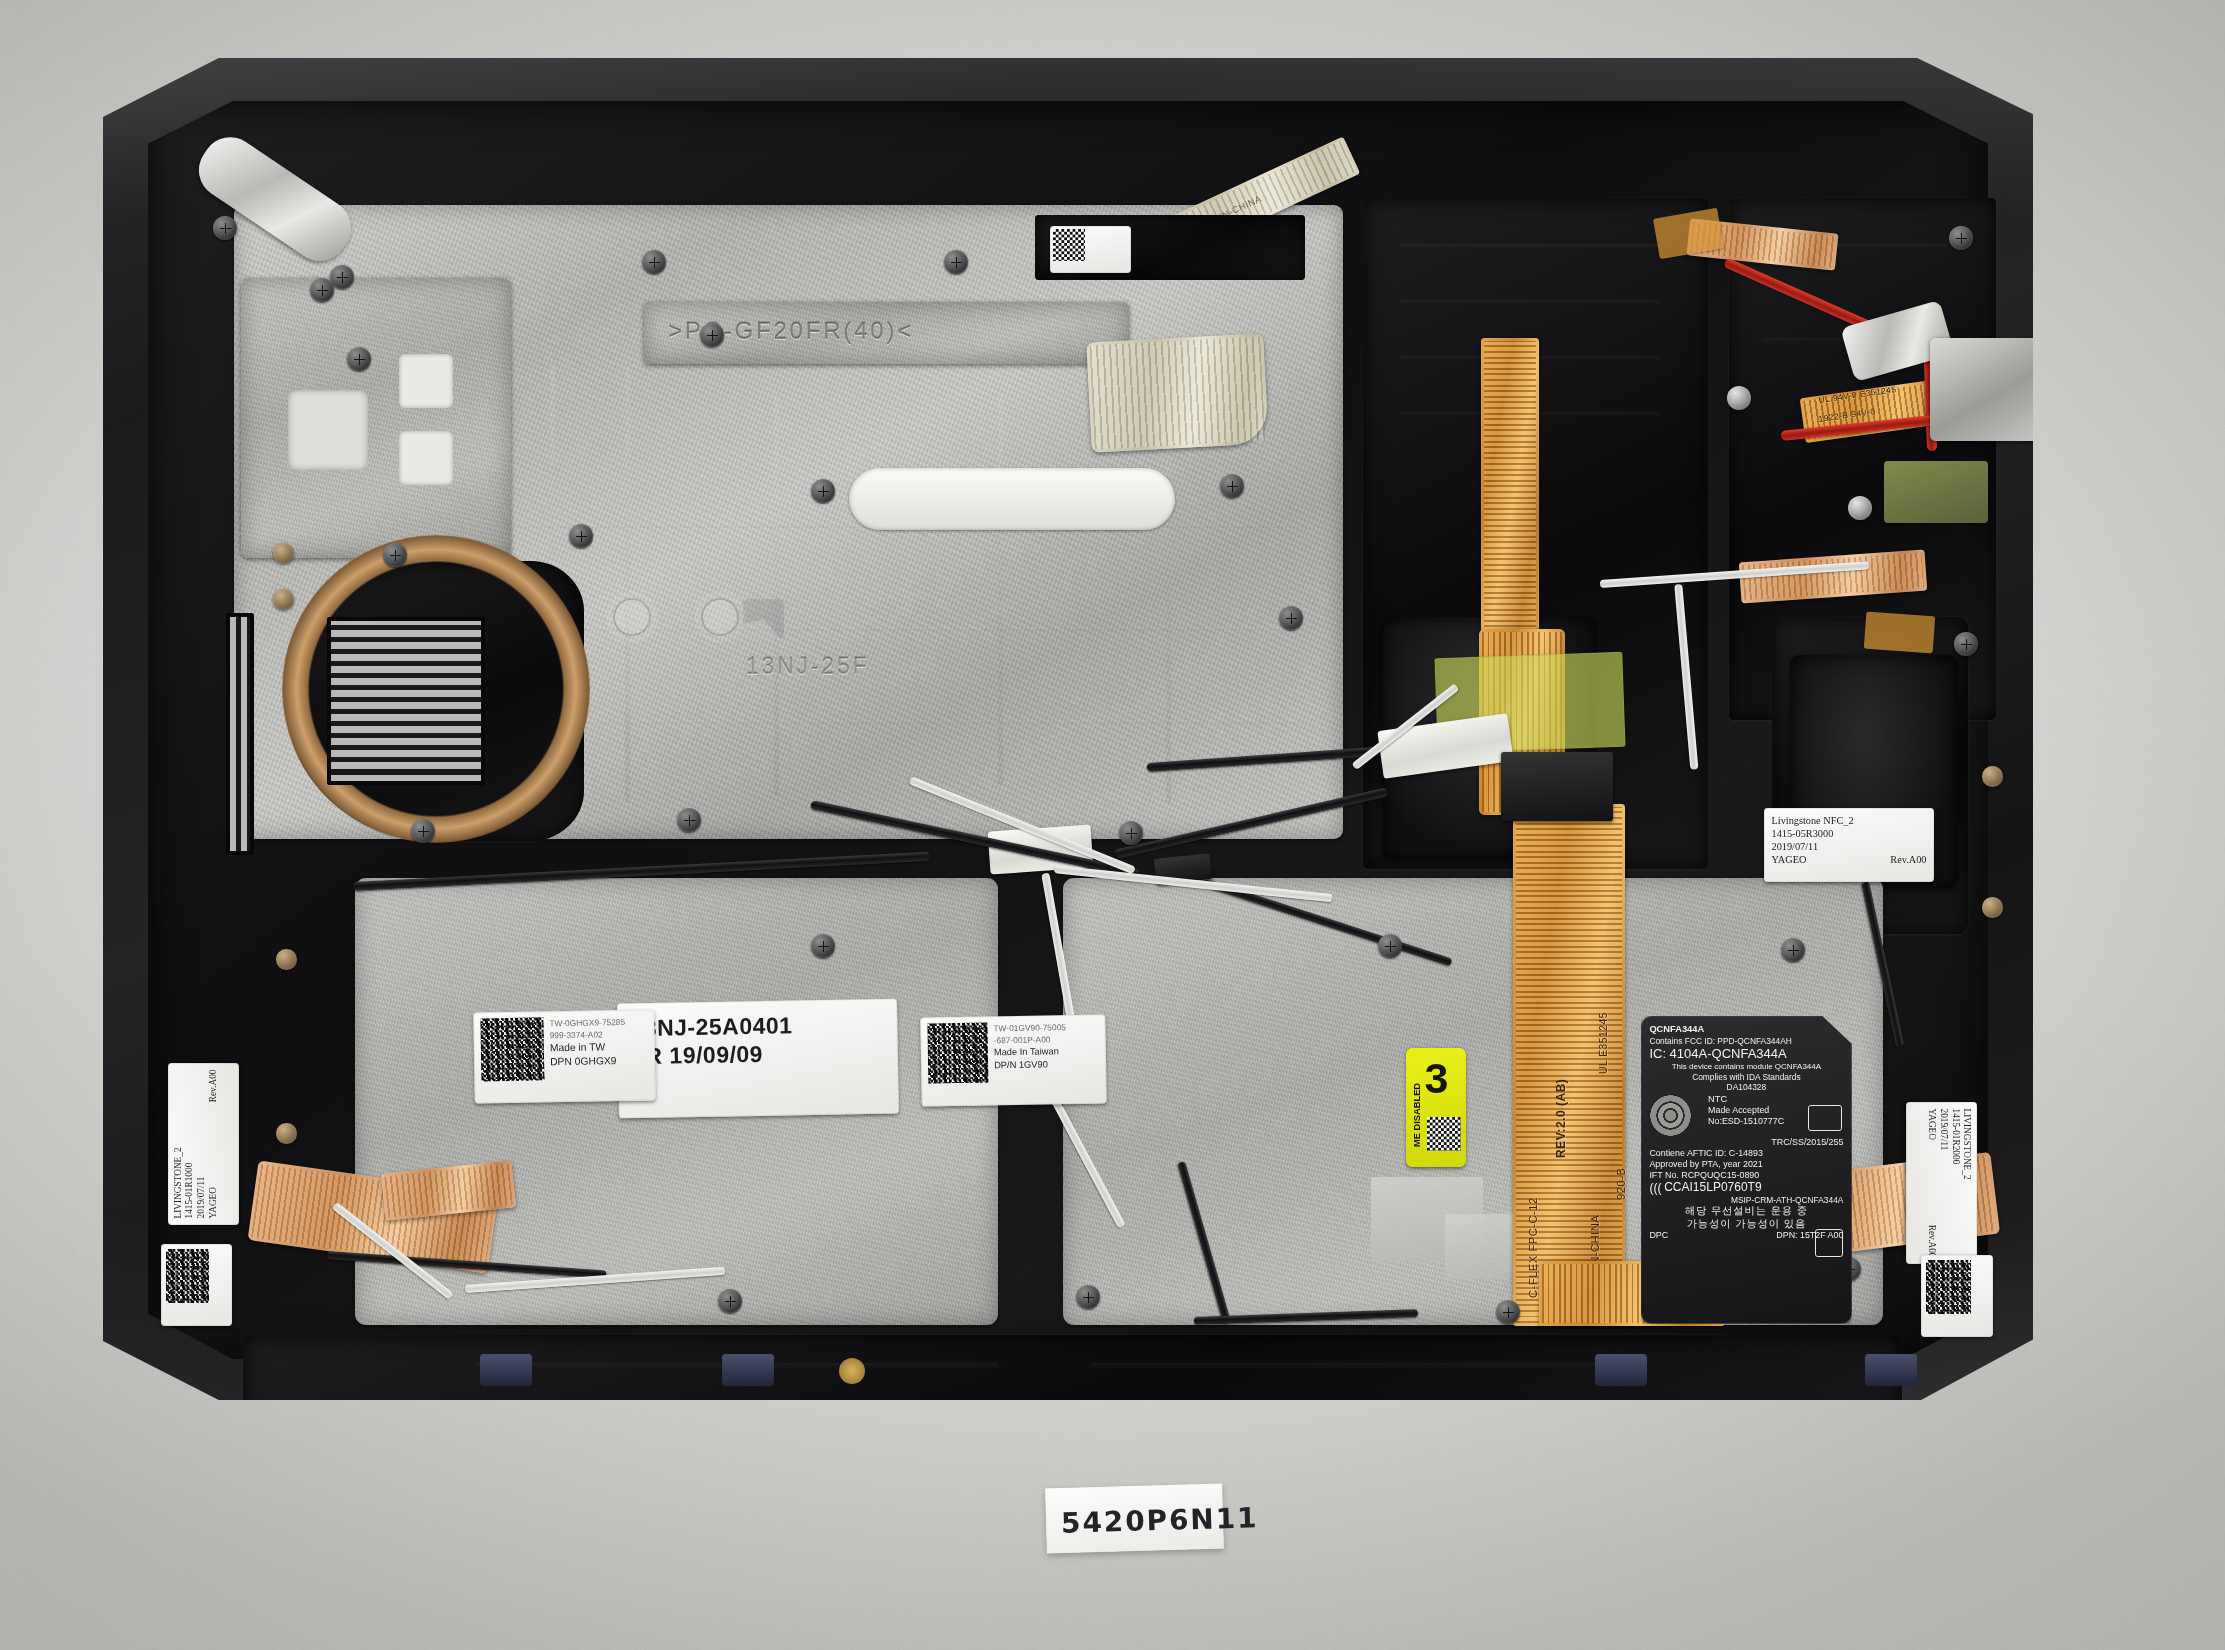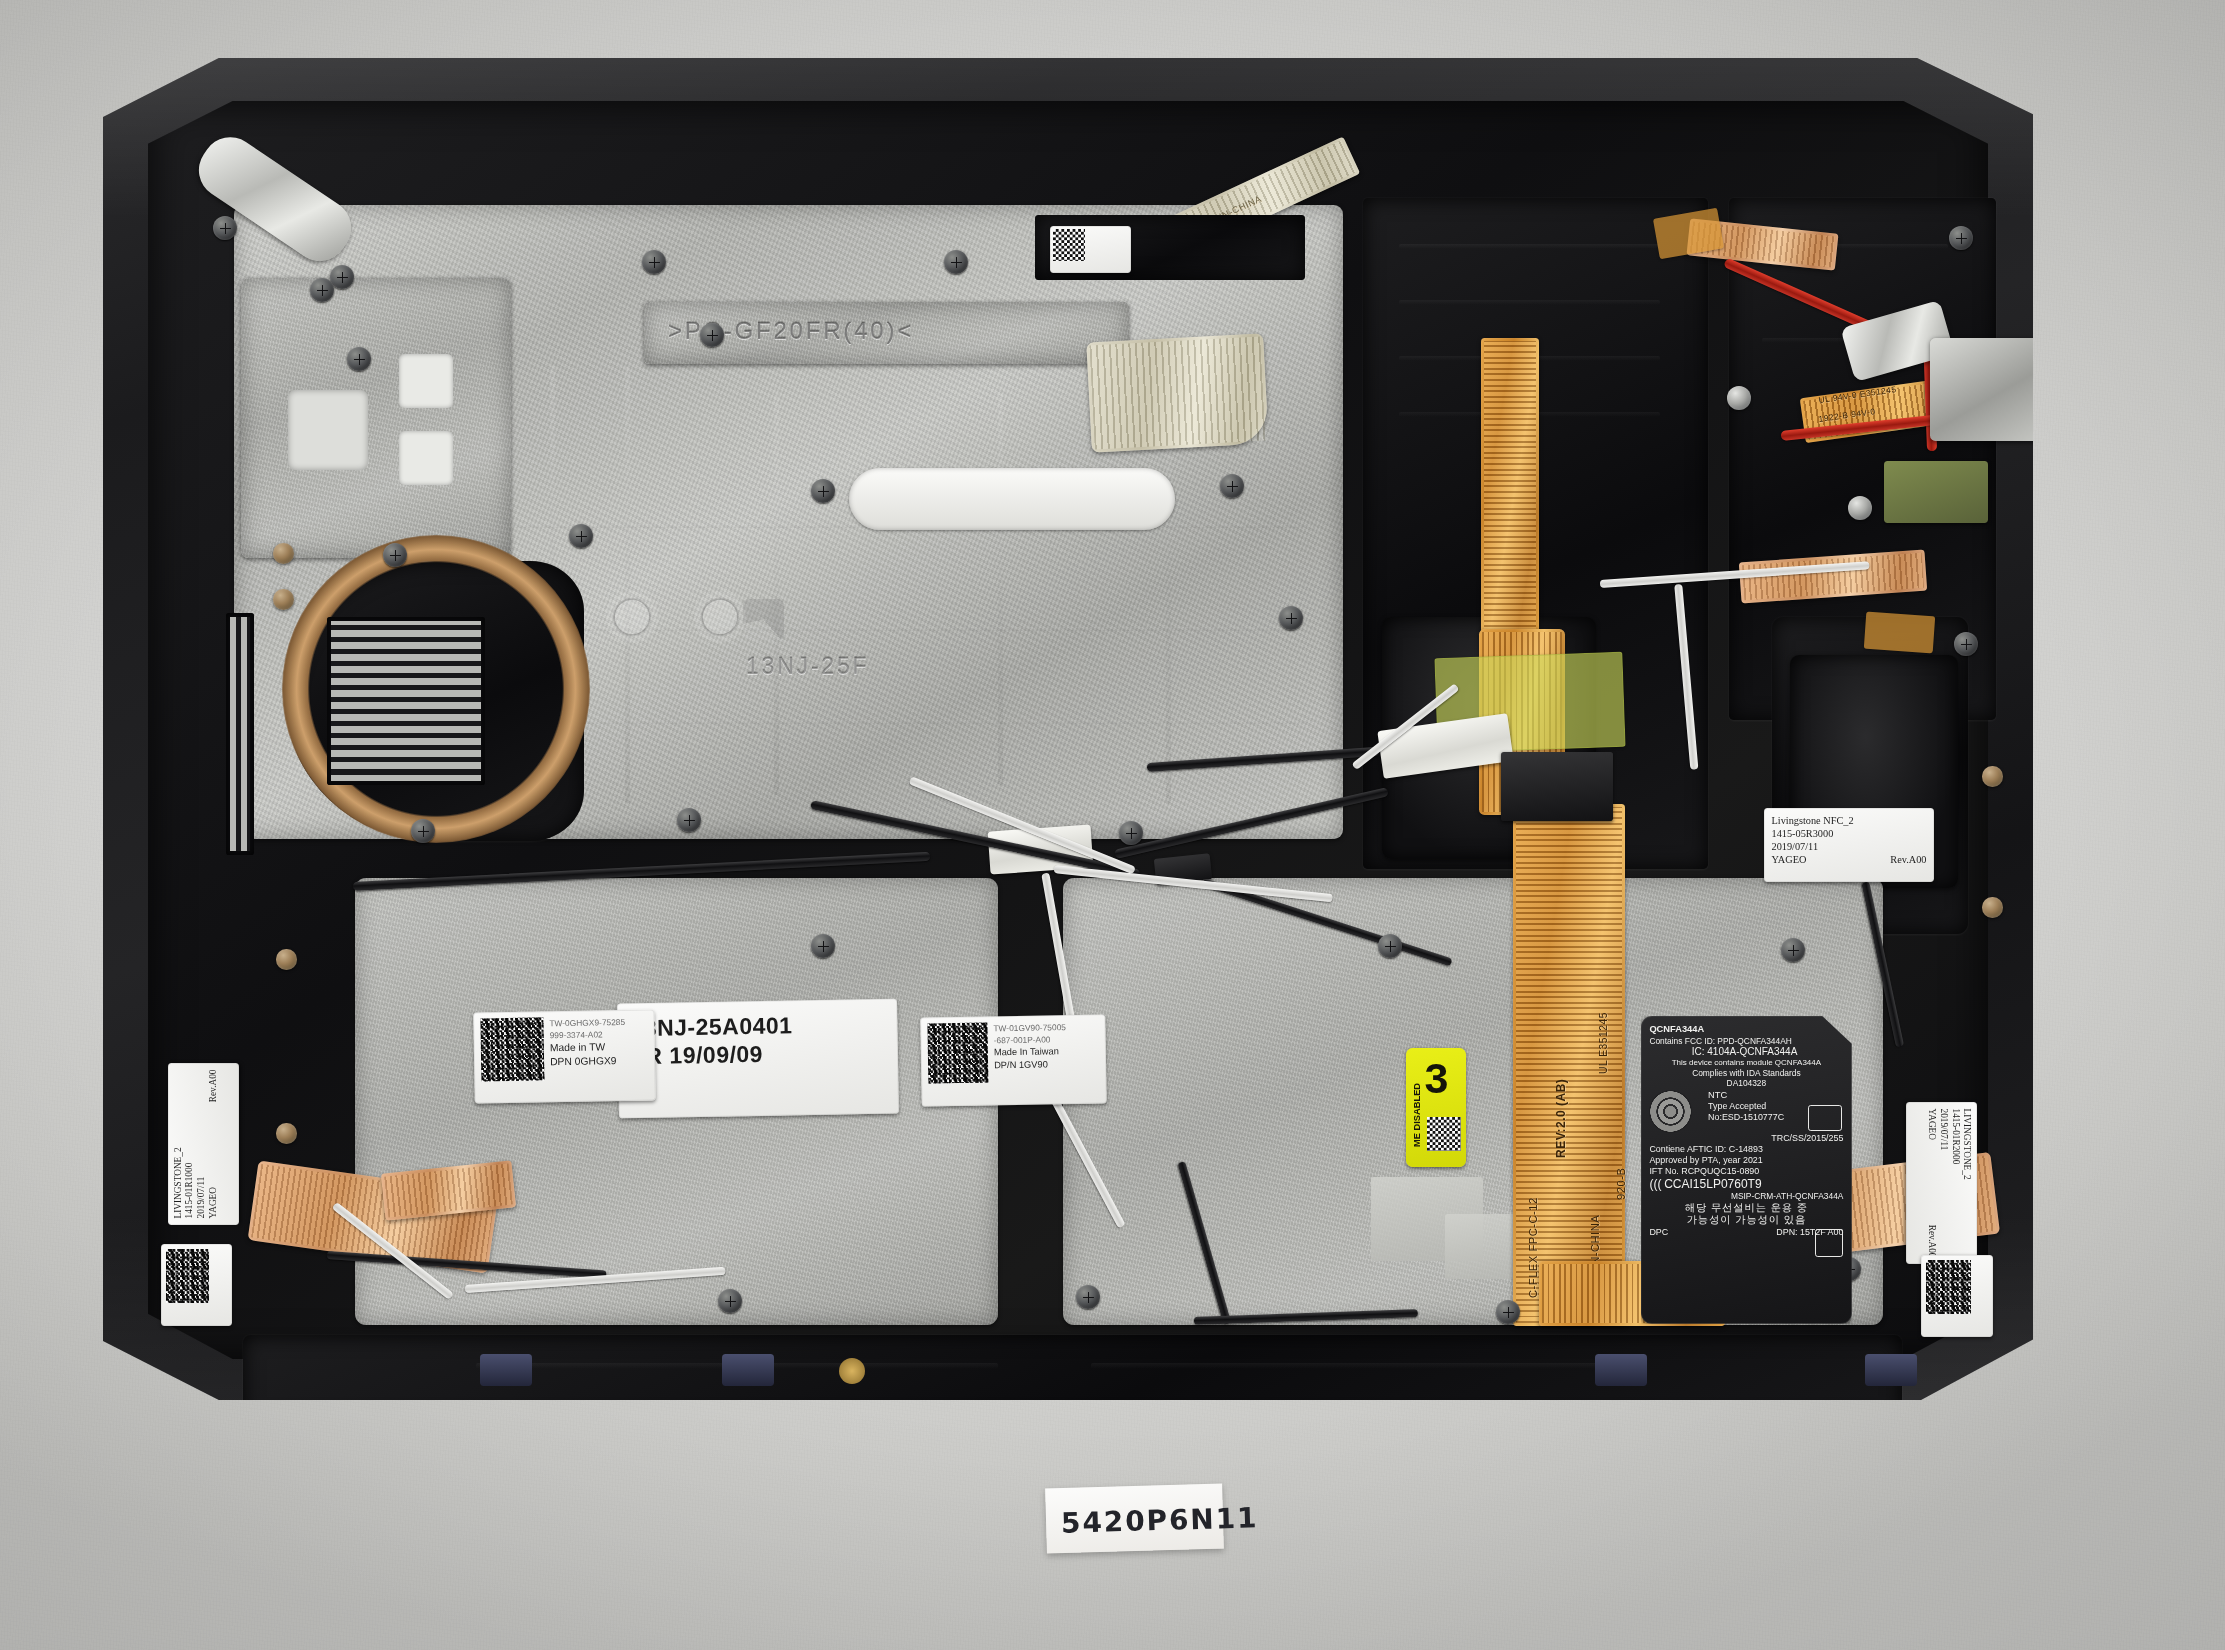--- a/index.html
+++ b/index.html
@@ -428,30 +428,30 @@
         <div class="ln" style="color:#6b6b6b;font-size:8.4px;">-687-001P-A00</div>
         <div class="ln" style="font-size:9.3px;">Made In Taiwan</div>
         <div class="ln" style="font-size:9.3px;">DP/N  1GV90</div>
       </div>
     </div>
 
     <div class="blklabel" style="left:1538px;top:958px;width:194px;height:291px;padding:8.4px 8.4px;font-size:9.3px;line-height:1.22;
                 clip-path:polygon(0 0, 86% 0, 100% 9%, 100% 100%, 0 100%);">
       <div class="ln" style="font-weight:bold;">QCNFA344A</div>
       <div class="ln" style="font-size:8.4px;">Contains FCC ID: PPD-QCNFA344AH</div>
-      <div class="ln" style="font-size:10px;text-align:center;padding-right:3.7px;">IC: 4104A-QCNFA344A</div>
+      <div class="ln" style="font-size:13px;text-align:left;padding-right:3.7px;">IC: 4104A-QCNFA344A</div>
       <div class="ln" style="font-size:8px;text-align:center;">This device contains module QCNFA344A</div>
       <div class="ln" style="font-size:8.4px;text-align:center;">Complies with IDA Standards</div>
       <div class="ln" style="font-size:8.4px;text-align:center;">DA104328</div>
       <div style="display:flex;align-items:flex-start;gap:3.7px;margin-top:1.9px;">
         <div style="width:43px;height:43px;border-radius:50%;flex:none;
                     background:radial-gradient(circle, #8d8d8a 0 18%, #2a2a2c 19% 24%, #9a9a97 25% 40%, #262628 41% 46%, #8d8d8a 47% 66%, #1f1f21 67% 72%, #777774 73% 100%);"></div>
         <div style="line-height:1.2;margin-left:12px;">
           <div class="ln" style="font-size:9.3px;">NTC</div>
-          <div class="ln" style="font-size:8.9px;">Type Accepted</div>
+          <div class="ln" style="font-size:8.9px;">Made Accepted</div>
           <div class="ln" style="font-size:8.9px;">No:ESD-1510777C</div>
         </div>
       </div>
       <div class="ln" style="font-size:8.9px;text-align:right;">TRC/SS/2015/255</div>
       <div class="ln" style="font-size:8.9px;">Contiene AFTIC ID: C-14893</div>
       <div class="ln" style="font-size:8.9px;">Approved by PTA, year 2021</div>
       <div class="ln" style="font-size:8.9px;">IFT No. RCPQUQC15-0890</div>
       <div style="display:flex;align-items:center;gap:2.8px;">
         <span style="font-size:12px;line-height:1;">((( </span>
         <span class="ln" style="font-size:12px;">CCAI15LP0760T9</span>

